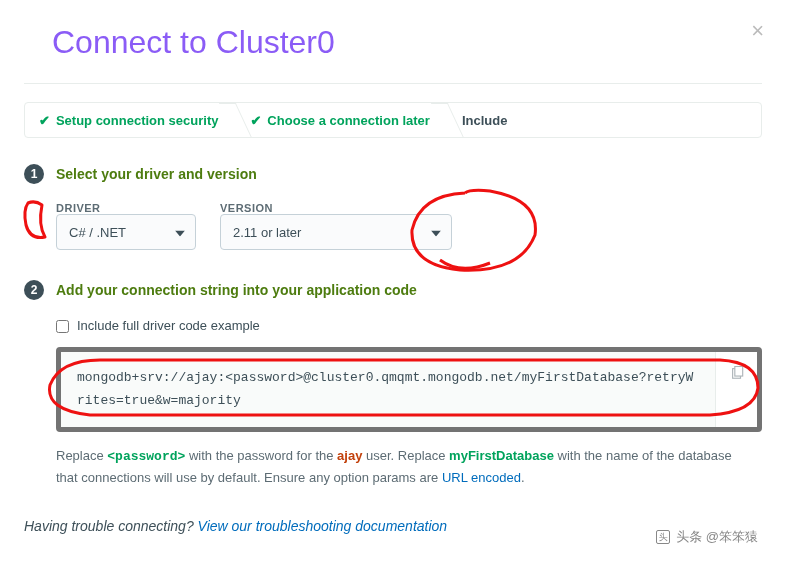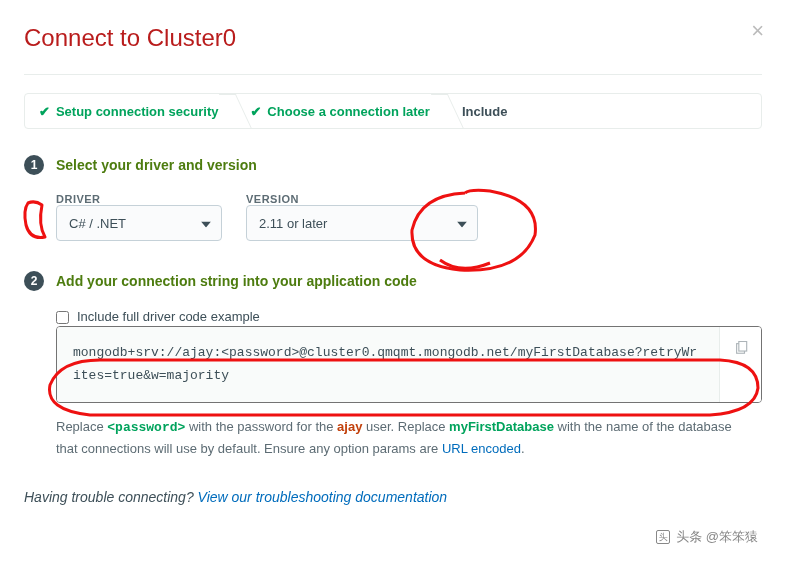--- a/index.html
+++ b/index.html
@@ -1,42 +1,42 @@
 <!DOCTYPE html>
 <html><head>
 <meta charset="utf-8">
 <style>
 * { box-sizing: border-box; margin: 0; padding: 0; }
 body { font-family: -apple-system, BlinkMacSystemFont, "Segoe UI", Helvetica, Arial, sans-serif; width: 786px; height: 576px; background: #fff; color: #3d4f58; position: relative; }
 .modal { padding: 24px; }
 .close-icon { position: absolute; top: 18px; right: 22px; font-size: 22px; color: #bbb; cursor: pointer; }
-h1 { font-size: 24px; font-weight: 400; color: #b91c1c; margin-bottom: 22px; }
+h1 { font-size: 32px; font-weight: 400; color: #8b5cf6; margin-bottom: 22px; margin-left: 28px; }
 .divider { border: none; border-top: 1px solid #e8edeb; margin-bottom: 18px; }
 .breadcrumb { display: flex; align-items: stretch; border: 1px solid #e8edeb; border-radius: 4px; overflow: hidden; height: 36px; margin-bottom: 26px; }
 .crumb { display: flex; align-items: center; padding: 0 18px 0 14px; font-size: 13px; font-weight: 600; position: relative; white-space: nowrap; }
 .crumb.done { color: #00a35c; }
 .crumb.current { color: #3d4f58; }
 .crumb::after { content: ""; position: absolute; right: -8px; top: 0; width: 16px; height: 100%; border-right: 1px solid #e8edeb; border-top: 1px solid #e8edeb; transform: skewX(25deg); background: #fff; z-index: 1; }
 .crumb:last-child::after { display: none; }
 .check { font-size: 13px; margin-right: 6px; }
 .step-row { display: flex; align-items: center; gap: 12px; margin-bottom: 18px; }
 .step-num { width: 20px; height: 20px; border-radius: 50%; background: #3d4f58; color: #fff; font-size: 12px; font-weight: 600; display: flex; align-items: center; justify-content: center; flex-shrink: 0; }
 .step-title { font-size: 14px; font-weight: 600; color: #4d7c0f; }
 .fields { display: flex; gap: 24px; margin-left: 32px; margin-bottom: 30px; }
 .field { display: flex; flex-direction: column; gap: 0; }
 .field-label { font-size: 11px; font-weight: 600; letter-spacing: 0.5px; color: #5d6c74; }
 .select { height: 36px; border: 1px solid #c5d1d8; border-radius: 4px; background: #fafbfc; padding: 0 30px 0 12px; font-size: 13px; color: #3d4f58; position: relative; display: flex; align-items: center; cursor: pointer; }
-.select.driver { width: 166px; }
+.select.driver { width: 140px; }
 .select.version { width: 232px; }
 .caret { position: absolute; right: 10px; top: 50%; transform: translateY(-50%); }
 .caret svg { width: 10px; height: 6px; }
-.cb-row { display: flex; align-items: flex-end; gap: 8px; margin-left: 32px; margin-bottom: 2px; }
+.cb-row { display: flex; align-items: flex-end; gap: 8px; margin-left: 32px; margin-bottom: 14px; }
 .cb { width: 13px; height: 13px; }
 .cb-label { font-size: 13px; color: #3d4f58; }
-.code-container { display: flex; margin-left: 32px; margin-bottom: 14px; border: 1px solid #737373; border-radius: 4px; overflow: hidden; }
+.code-container { display: flex; margin-left: 32px; margin-bottom: 14px; border: 5px solid #737373; border-radius: 4px; overflow: hidden; }
 .code-box { flex: 1; background: #f9fbfa; padding: 14px 16px; font-family: "Courier New", monospace; font-size: 13px; line-height: 1.8; color: #3d4f58; word-break: break-all; }
 .copy-btn { width: 42px; background: #fff; border-left: 1px solid #e8edeb; display: flex; align-items: flex-start; justify-content: center; padding-top: 14px; cursor: pointer; }
 .copy-btn svg { width: 14px; height: 14px; opacity: 0.5; }
 .helper { margin-left: 32px; font-size: 13px; color: #5d6c74; line-height: 1.6; margin-bottom: 30px; max-width: 700px; }
 .helper .code-inline { font-family: "Courier New", monospace; color: #00a35c; font-weight: 600; }
 .helper .user { color: #c2410c; font-weight: 600; }
 .helper .db { color: #00a35c; font-weight: 600; }
 .helper a { color: #006cbc; text-decoration: none; }
 .trouble { font-size: 14px; color: #3d4f58; font-style: italic; }
 .trouble a { color: #006cbc; text-decoration: none; }

